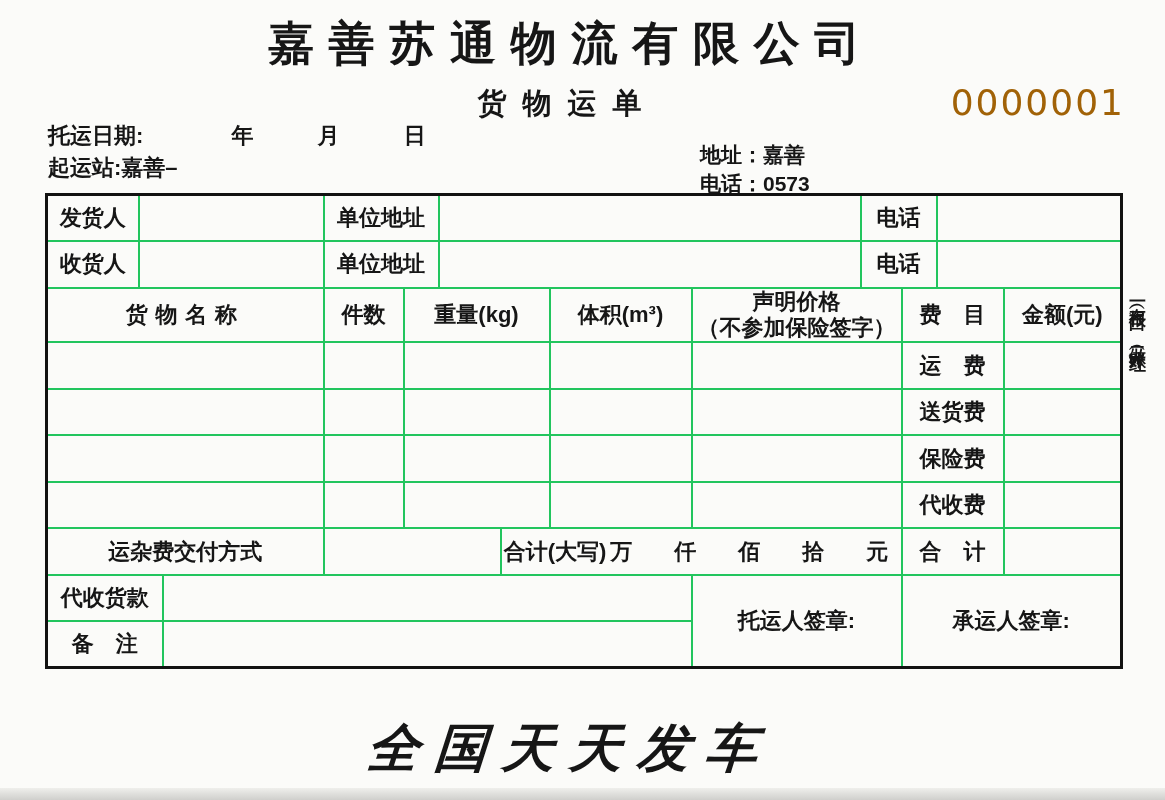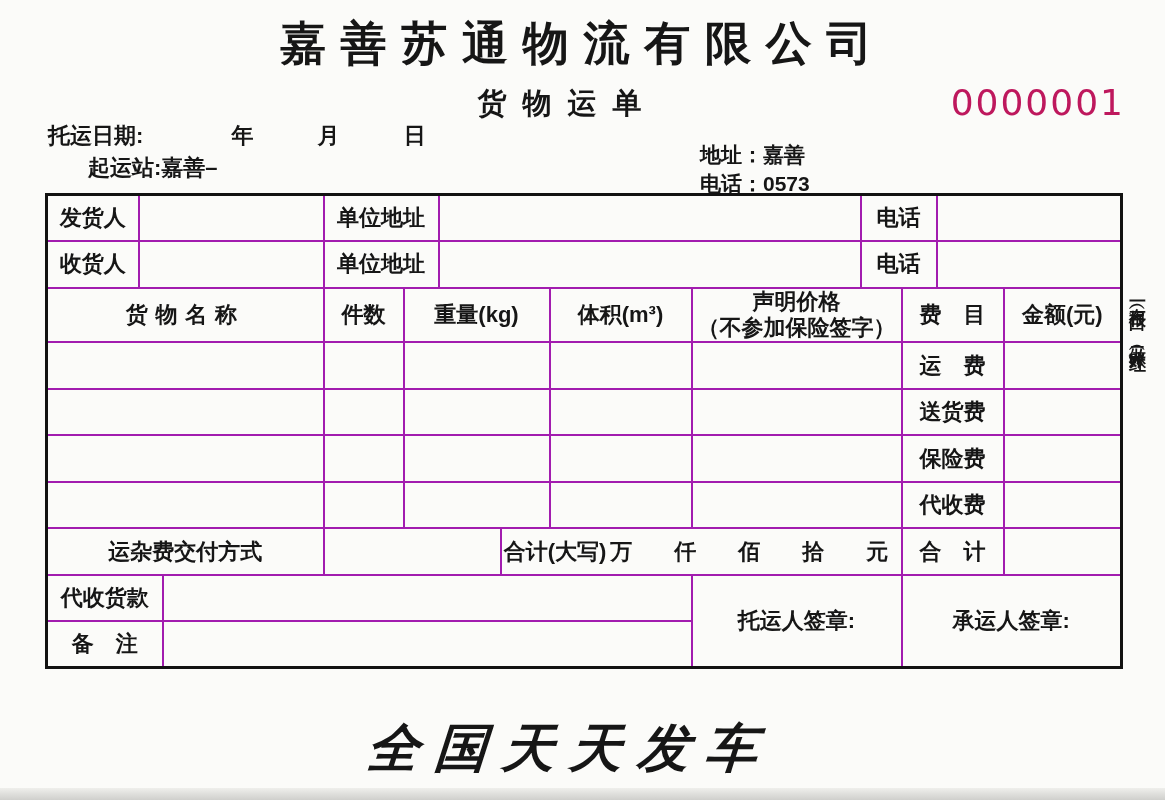--- a/index.html
+++ b/index.html
@@ -3,44 +3,44 @@
 <meta charset="utf-8">
 <style>
   html,body{margin:0;padding:0;}
   body{
     width:1165px;height:800px;position:relative;overflow:hidden;
     background:#fbfbf9;color:#161616;
     font-family:"Liberation Sans","DejaVu Sans",sans-serif;
   }
   
   .company-title{
-    position:absolute;top:13px;left:16px;width:1135px;text-align:center;
+    position:absolute;top:13px;left:4px;width:1135px;text-align:center;
     font-size:46px;font-weight:bold;letter-spacing:0.32em;white-space:nowrap;
   }
   .doc-title{
     position:absolute;top:84px;left:0;width:1135px;text-align:center;
     font-size:29px;font-weight:bold;letter-spacing:0.55em;white-space:nowrap;
   }
   .serial{
     position:absolute;top:82px;right:40px;
-    font-size:36px;color:#be185d;letter-spacing:2px;font-weight:500;
+    font-size:36px;color:#a16207;letter-spacing:2px;font-weight:500;
     font-family:"DejaVu Sans",sans-serif;
   }
   .info-date{position:absolute;top:121px;left:48px;font-size:22px;font-weight:600;white-space:nowrap;}
   .info-date .y{margin-left:82px;} .info-date .m{margin-left:58px;} .info-date .d{margin-left:58px;}
-  .info-origin{position:absolute;top:153px;left:48px;font-size:22px;font-weight:600;margin-left:40px;}
+  .info-origin{position:absolute;top:153px;left:48px;font-size:22px;font-weight:600;}
   .info-right{position:absolute;top:140px;left:700px;font-size:21px;font-weight:600;line-height:29px;}
   
   table.waybill{
     position:absolute;top:193px;left:45px;width:1075px;
     border-collapse:collapse;table-layout:fixed;border:3px solid #121212;
   }
   table.waybill tr{height:46.5px;}
   table.waybill td{
-    border:2px solid #a21caf;padding:0;text-align:center;vertical-align:middle;
+    border:2px solid #22c55e;padding:0;text-align:center;vertical-align:middle;
     font-size:22px;font-weight:600;overflow:hidden;white-space:nowrap;
   }
   td.ls-wide{letter-spacing:0.35em;}
   td.declared{font-size:16px;line-height:1.2;letter-spacing:0;}
   td.total-words{text-align:left;padding-left:8px;}
   td.total-words .units{letter-spacing:10px;margin-left:4px;}
   td.sign-cell{text-align:left;vertical-align:top;padding:7px 0 0 10px;margin-top:6px;}
   
   .side-note{
     position:absolute;left:1126px;top:292px;height:285px;

